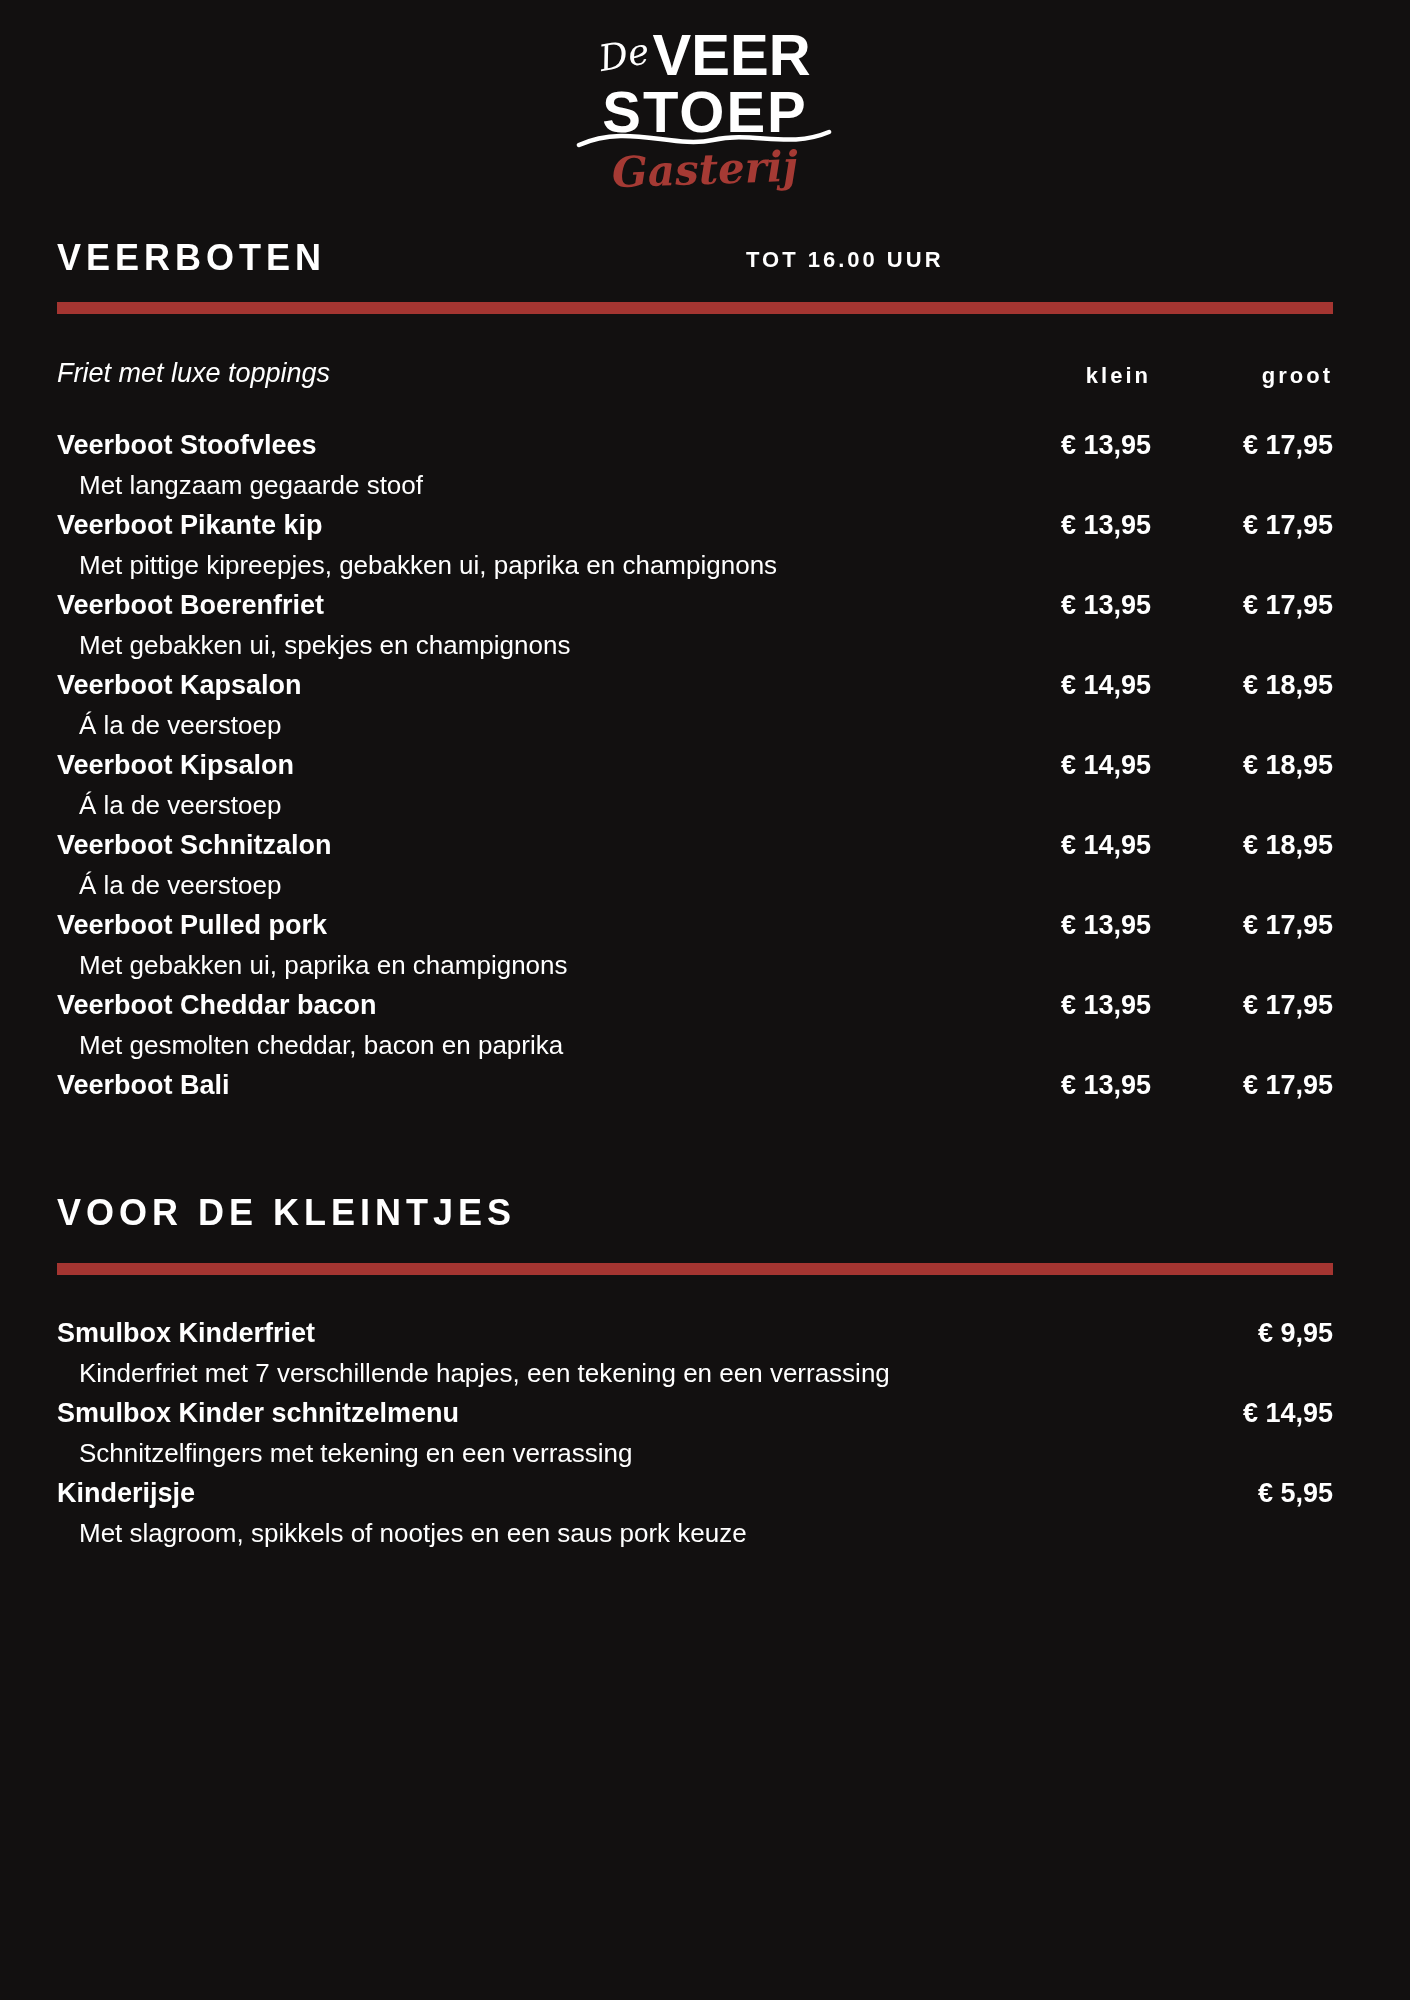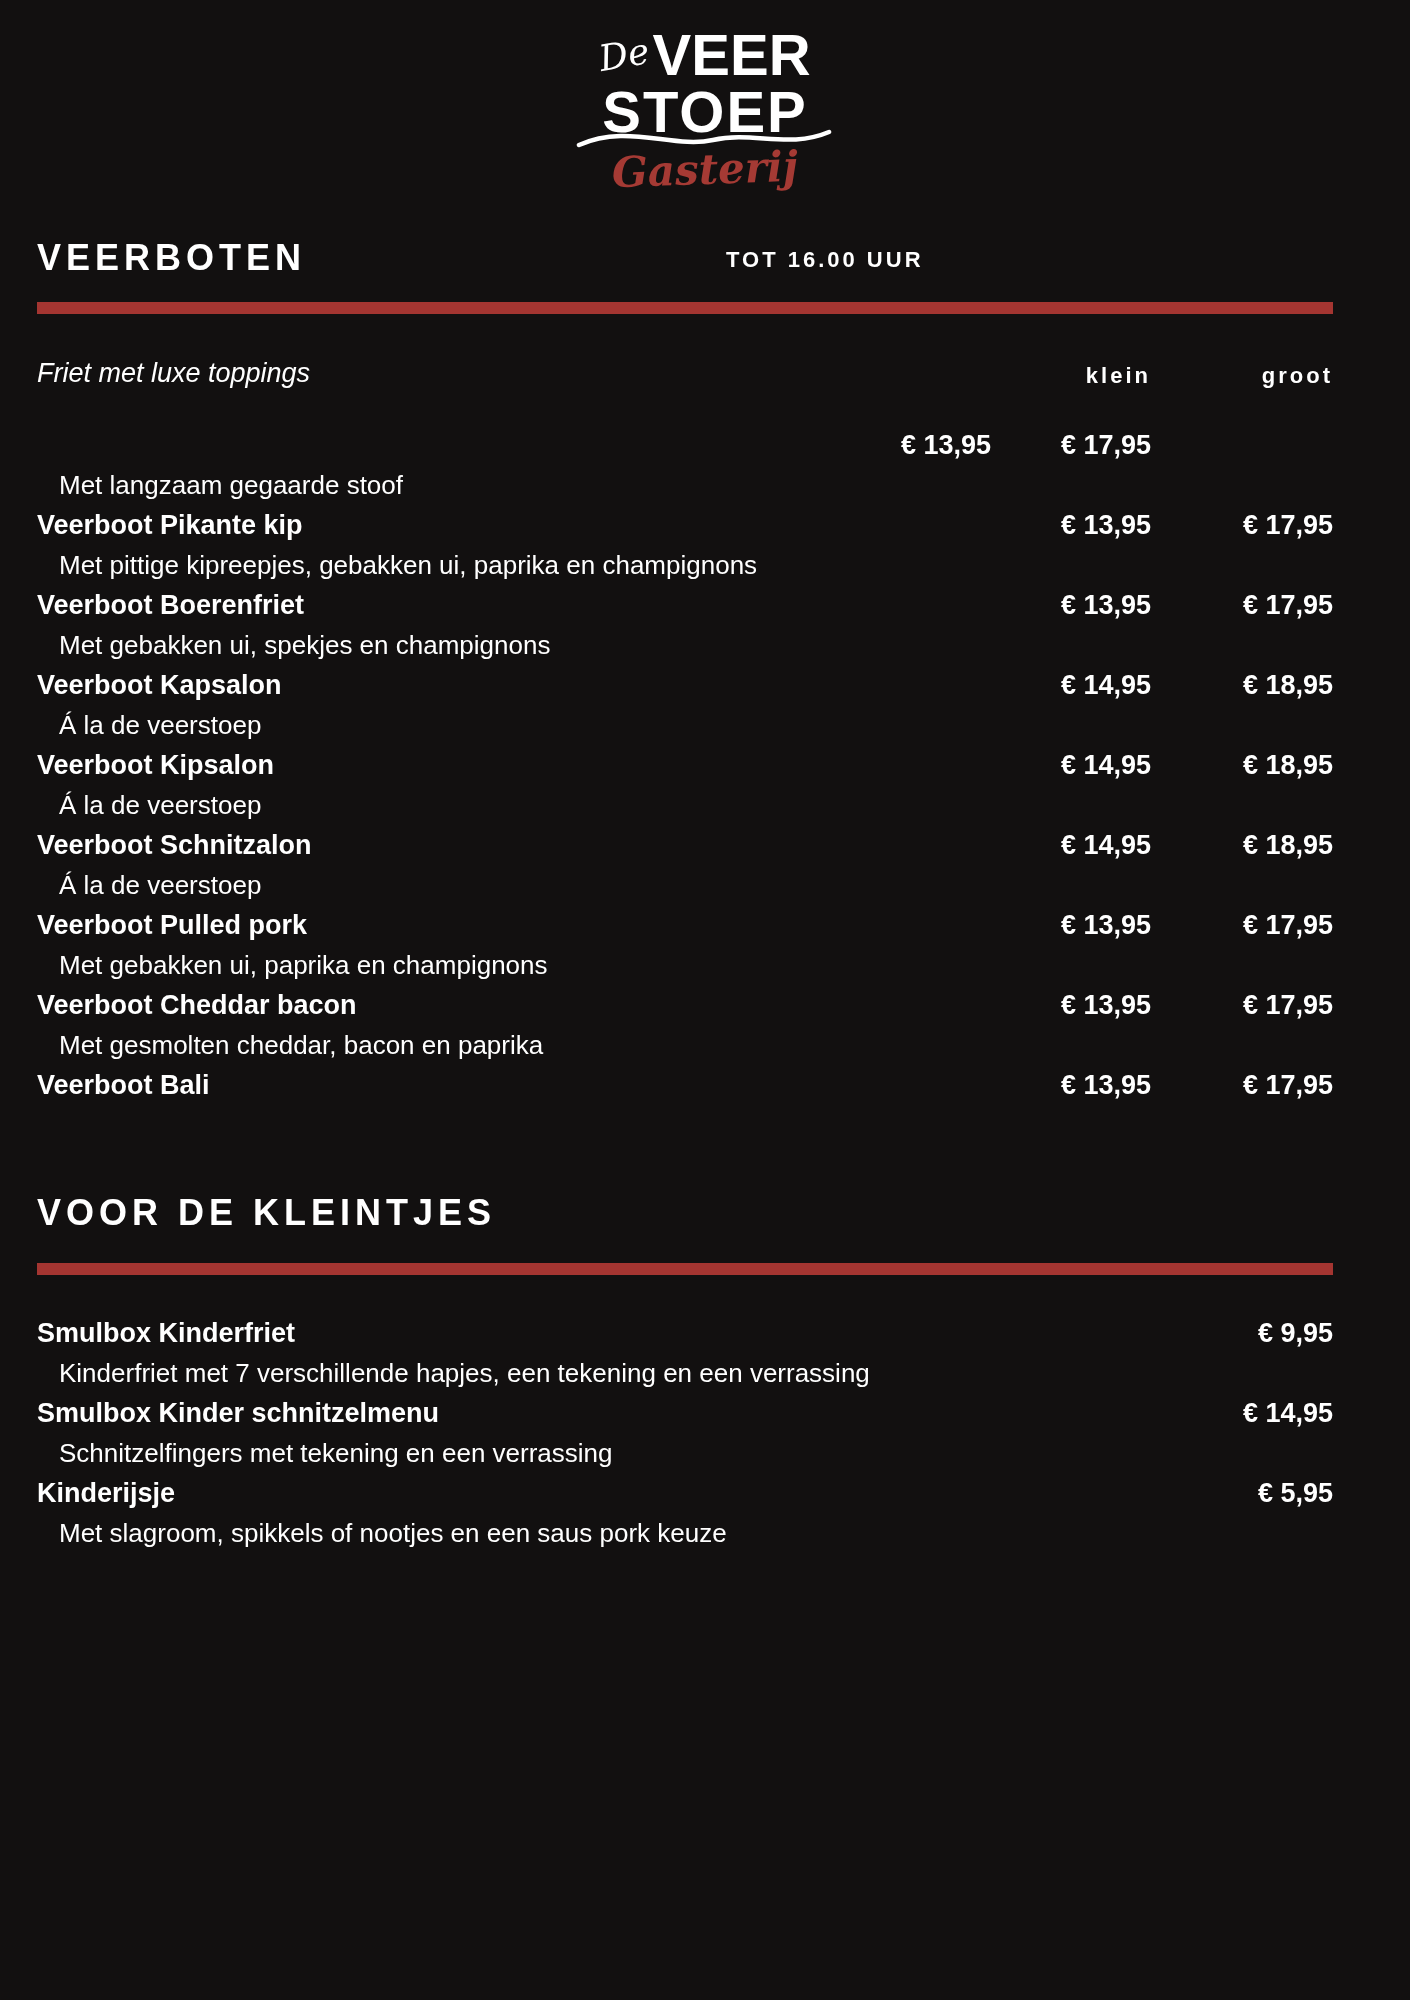--- a/index.html
+++ b/index.html
@@ -51,21 +51,21 @@
   .logo-gasterij {
     font-family:"DejaVu Serif", serif;
     font-style:italic;
     font-weight:bold;
     font-size:42px;
     color:#a53a34;
     margin-top:-8px;
     transform:rotate(-2deg);
   }
   .page {
-    padding-left:37px;
+    padding-left:57px;
     padding-right:77px;
   }
   .section-head {
     position:relative;
     height:40px;
     display:flex;
     align-items:center;
   }
   .section-head.first { margin-top:44px; }
   .section-head.second { margin-top:88px; }
@@ -161,20 +161,21 @@
   <div class="cols-head">
     <div class="menu-subtitle">Friet met luxe toppings</div>
     <div class="col-label">klein</div>
     <div class="col-label">groot</div>
   </div>
 
   <div class="items">
 
     <div class="item">
       <div class="item-row">
+        <div class="item-name">Veerboot Stoofvlees</div>
         <div class="price">€ 13,95</div>
         <div class="price">€ 17,95</div>
       </div>
       <div class="item-desc">Met langzaam gegaarde stoof</div>
     </div>
 
     <div class="item">
       <div class="item-row">
         <div class="item-name">Veerboot Pikante kip</div>
         <div class="price">€ 13,95</div>

